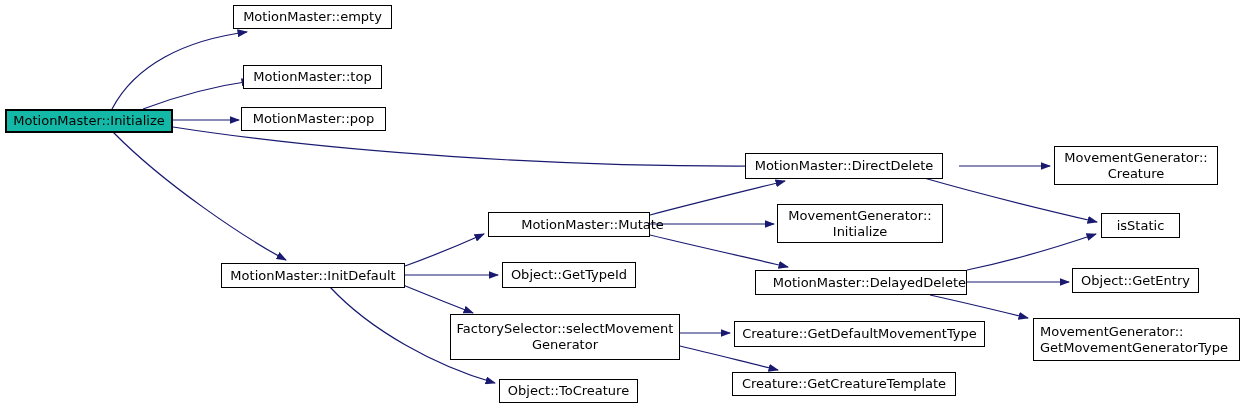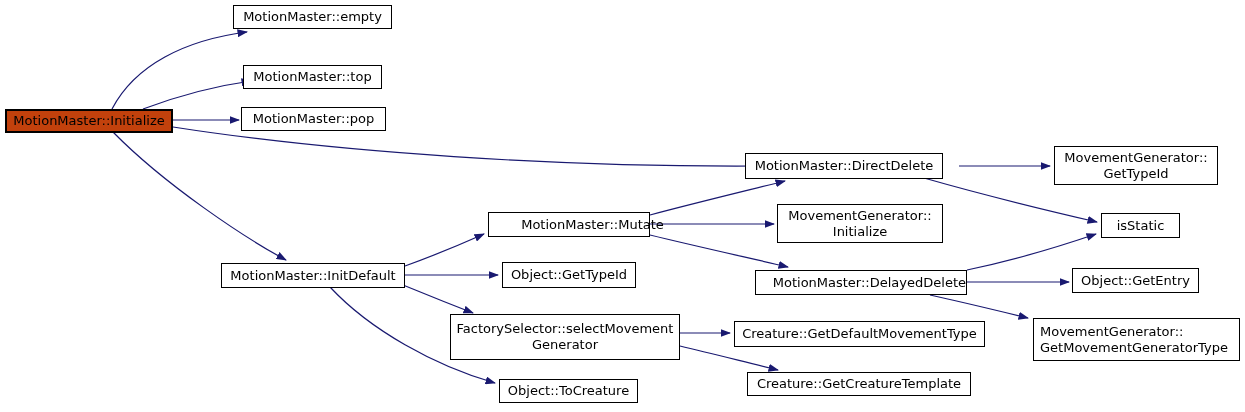--- a/index.html
+++ b/index.html
@@ -25,21 +25,21 @@
     font-size: 13px;
     line-height: 16px;
     display: flex;
     flex-direction: column;
     justify-content: center;
     align-items: center;
     white-space: nowrap;
     cursor: pointer;
   }
   .node.highlighted {
-    background: #c2410c;
+    background: #14b8a6;
     border-width: 2px;
     cursor: default;
     text-align: right;
   }
   .node.align-left { align-items: flex-start; padding-left: 6px; }
   .node .line { display: block; }
 </style>
 </head>
 <body>
 
@@ -107,26 +107,26 @@
       <div class="node" style="left: 777px; top: 204px; width: 166px; height: 39px;">
         <span class="line">MovementGenerator::</span>
         <span class="line">Initialize</span>
       </div>
       <div class="node" style="left: 755px; top: 270px; width: 212px; height: 25px; align-items: flex-end;">
         <span class="line">MotionMaster::DelayedDelete</span>
       </div>
       <div class="node" style="left: 734px; top: 321px; width: 251px; height: 26px;">
         <span class="line">Creature::GetDefaultMovementType</span>
       </div>
-      <div class="node" style="left: 747px; top: 372px; width: 224px; height: 24px;">
+      <div class="node" style="left: 732px; top: 372px; width: 224px; height: 24px;">
         <span class="line">Creature::GetCreatureTemplate</span>
       </div>
       <div class="node" style="left: 1054px; top: 146px; width: 164px; height: 39px;">
         <span class="line">MovementGenerator::</span>
-        <span class="line">GetTypeId</span>
+        <span class="line">Creature</span>
       </div>
       <div class="node" style="left: 1101px; top: 213px; width: 79px; height: 25px;">
         <span class="line">isStatic</span>
       </div>
       <div class="node" style="left: 1072px; top: 268px; width: 127px; height: 25px;">
         <span class="line">Object::GetEntry</span>
       </div>
       <div class="node align-left" style="left: 1033px; top: 318px; width: 207px; height: 43px;">
         <span class="line">MovementGenerator::</span>
         <span class="line">GetMovementGeneratorType</span>

